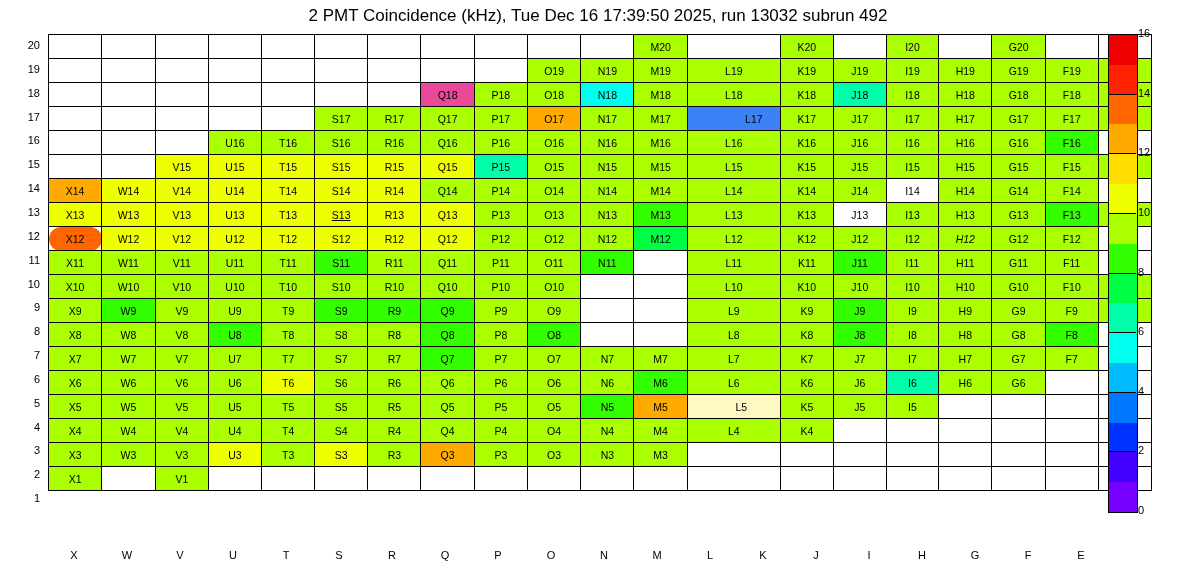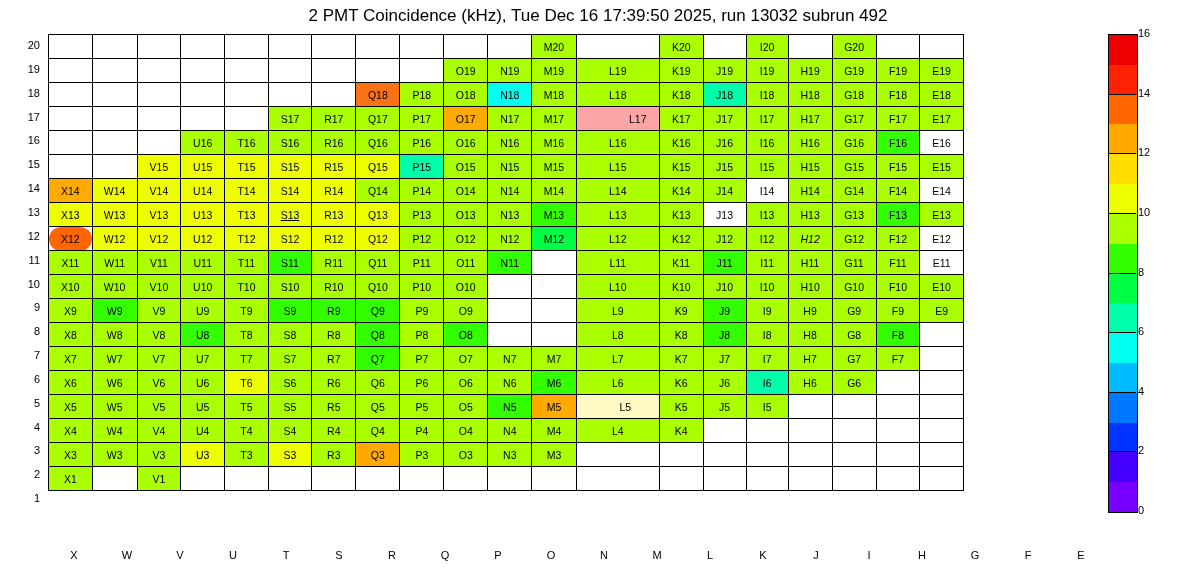--- a/index.html
+++ b/index.html
@@ -1,17 +1,17 @@
 <!DOCTYPE html>
 <html><head>
 <meta charset="utf-8">
 <style>
   html,body{margin:0;padding:0;background:#ffffff;}
   body{width:1196px;height:572px;font-family:"Liberation Sans", sans-serif;overflow:hidden;}
-  #root{position:relative;width:964px;height:572px;}
+  #root{position:relative;width:1152px;height:572px;}
   #title{position:absolute;left:0;top:6px;width:1196px;text-align:center;font-size:17px;color:#000;}
   #plot{position:absolute;left:48px;top:34px;}
   table.grid{border-collapse:collapse;}
   table.grid td{
     width:59px;height:23px;border:1px solid #000;
     text-align:center;vertical-align:middle;font-size:10.5px;color:#000;
     padding:0;background:#ffffff;
   }
   td.empty{background:#ffffff;}
   .ylab{position:absolute;left:0;width:40px;text-align:right;font-size:11px;color:#000;}
@@ -74,21 +74,21 @@
             <td style="background: rgb(170, 255, 0);">E19</td>
           </tr>
           <tr>
             <td class="empty"></td>
             <td class="empty"></td>
             <td class="empty"></td>
             <td class="empty"></td>
             <td class="empty"></td>
             <td class="empty"></td>
             <td class="empty"></td>
-            <td style="background: #f97316;">Q18</td>
+            <td style="background: #ec4899;">Q18</td>
             <td style="background: rgb(170, 255, 0);">P18</td>
             <td style="background: rgb(170, 255, 0);">O18</td>
             <td style="background: rgb(0, 255, 238);">N18</td>
             <td style="background: rgb(170, 255, 0);">M18</td>
             <td style="background: rgb(170, 255, 0);">L18</td>
             <td style="background: rgb(170, 255, 0);">K18</td>
             <td style="background: rgb(0, 255, 170);">J18</td>
             <td style="background: rgb(170, 255, 0);">I18</td>
             <td style="background: rgb(170, 255, 0);">H18</td>
             <td style="background: rgb(170, 255, 0);">G18</td>
@@ -101,21 +101,21 @@
             <td class="empty"></td>
             <td class="empty"></td>
             <td class="empty"></td>
             <td style="background: rgb(170, 255, 0);">S17</td>
             <td style="background: rgb(170, 255, 0);">R17</td>
             <td style="background: rgb(170, 255, 0);">Q17</td>
             <td style="background: rgb(170, 255, 0); text-align: center;">P17</td>
             <td style="background: rgb(255, 170, 0);">O17</td>
             <td style="background: rgb(170, 255, 0);">N17</td>
             <td style="background: rgb(170, 255, 0);">M17</td>
-            <td style="background: #fca5a5; padding-left: 40px;">L17</td>
+            <td style="background: #3b82f6; padding-left: 40px;">L17</td>
             <td style="background: rgb(170, 255, 0);">K17</td>
             <td style="background: rgb(170, 255, 0);">J17</td>
             <td style="background: rgb(170, 255, 0);">I17</td>
             <td style="background: rgb(170, 255, 0);">H17</td>
             <td style="background: rgb(170, 255, 0);">G17</td>
             <td style="background: rgb(170, 255, 0);">F17</td>
             <td style="background: rgb(170, 255, 0);">E17</td>
           </tr>
           <tr>
             <td class="empty"></td>

